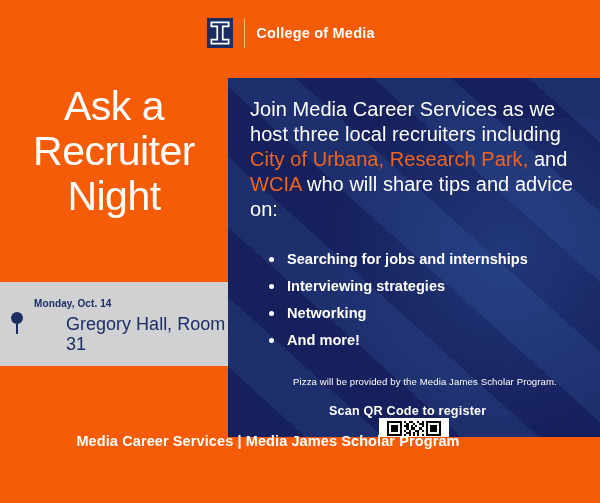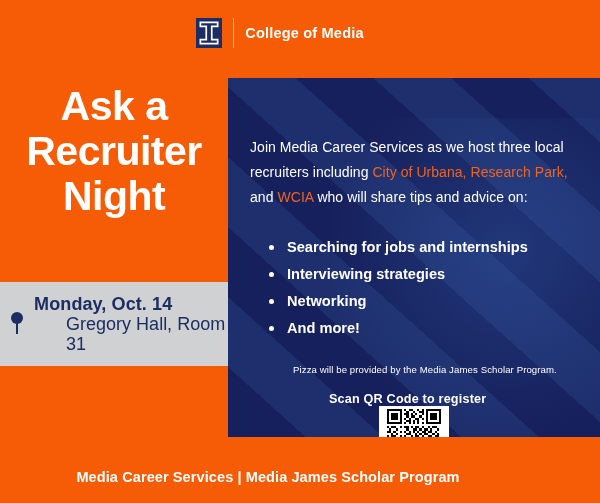--- a/index.html
+++ b/index.html
@@ -13,21 +13,21 @@
   #poster {
     position:relative;
     width:600px;
     height:503px;
     background:#f55c05;
   }
 
   
   .header {
     position:absolute;
-    left:0; top:0;
+    left:11px; top:0;
     width:516px; height:66px;
     display:flex;
     align-items:center;
     justify-content:center;
   }
   .brand-row {
     display:flex;
     align-items:center;
     gap:11px;
     transform:translateX(22px);
@@ -49,21 +49,21 @@
     white-space:nowrap;
   }
 
   
   .title-block {
     position:absolute;
     left:0; top:84px;
     width:228px;
     text-align:center;
     color:#ffffff;
-    font-weight:bold;
+    font-weight:normal;
     font-size:41px;
     line-height:45px;
     letter-spacing:-0.5px;
   }
   .title-block .tl { display:block; }
 
   
   .info-box {
     position:absolute;
     left:0; top:282px;
@@ -89,21 +89,21 @@
     border-radius:50%;
     background:#1c2d63;
   }
   .pin .tail {
     position:absolute; left:5px; top:10px;
     width:2px; height:12px;
     background:#1c2d63;
   }
   .info-text { color:#1c2d63; }
   .info-date {
-    font-size:18px; font-weight:bold;
+    font-size:10px; font-weight:bold;
     line-height:20px;
     letter-spacing:.1px;
   }
   .info-line {
     font-size:18px;
     line-height:20px;
     margin-left:32px;
   }
 
   
@@ -131,24 +131,23 @@
     right:-40px; top:40px;
     width:330px; height:330px;
     background:radial-gradient(ellipse at 60% 40%, rgba(60,110,190,.30), rgba(60,110,190,0) 65%);
   }
   .panel-content {
     position:relative;
     padding:19px 22px 0 22px;
     color:#ffffff;
   }
   .lede {
-    font-size:14px;
+    font-size:20px;
     line-height:25px;
     letter-spacing:.05px;
-    margin-top:38px;
   }
   .hl { color:#f0641e; }
 
   .bullets {
     margin:24px 0 12px 18px;
     list-style:none;
     font-weight:bold;
   }
   .bullets li {
     position:relative;
@@ -193,24 +192,24 @@
     background:#ffffff;
     display:flex;
     align-items:center;
     justify-content:center;
   }
   .qr-box svg { display:block; }
 
   
   .footer {
     position:absolute;
-    left:0; bottom:18px;
+    left:0; bottom:4px;
     width:536px; height:66px;
     display:flex;
-    align-items:flex-end;
+    align-items:flex-start;
     justify-content:center;
   }
   .footer-text {
     color:#ffffff;
     font-size:14.5px;
     font-weight:bold;
     letter-spacing:.1px;
     white-space:nowrap;
   }
 </style>

